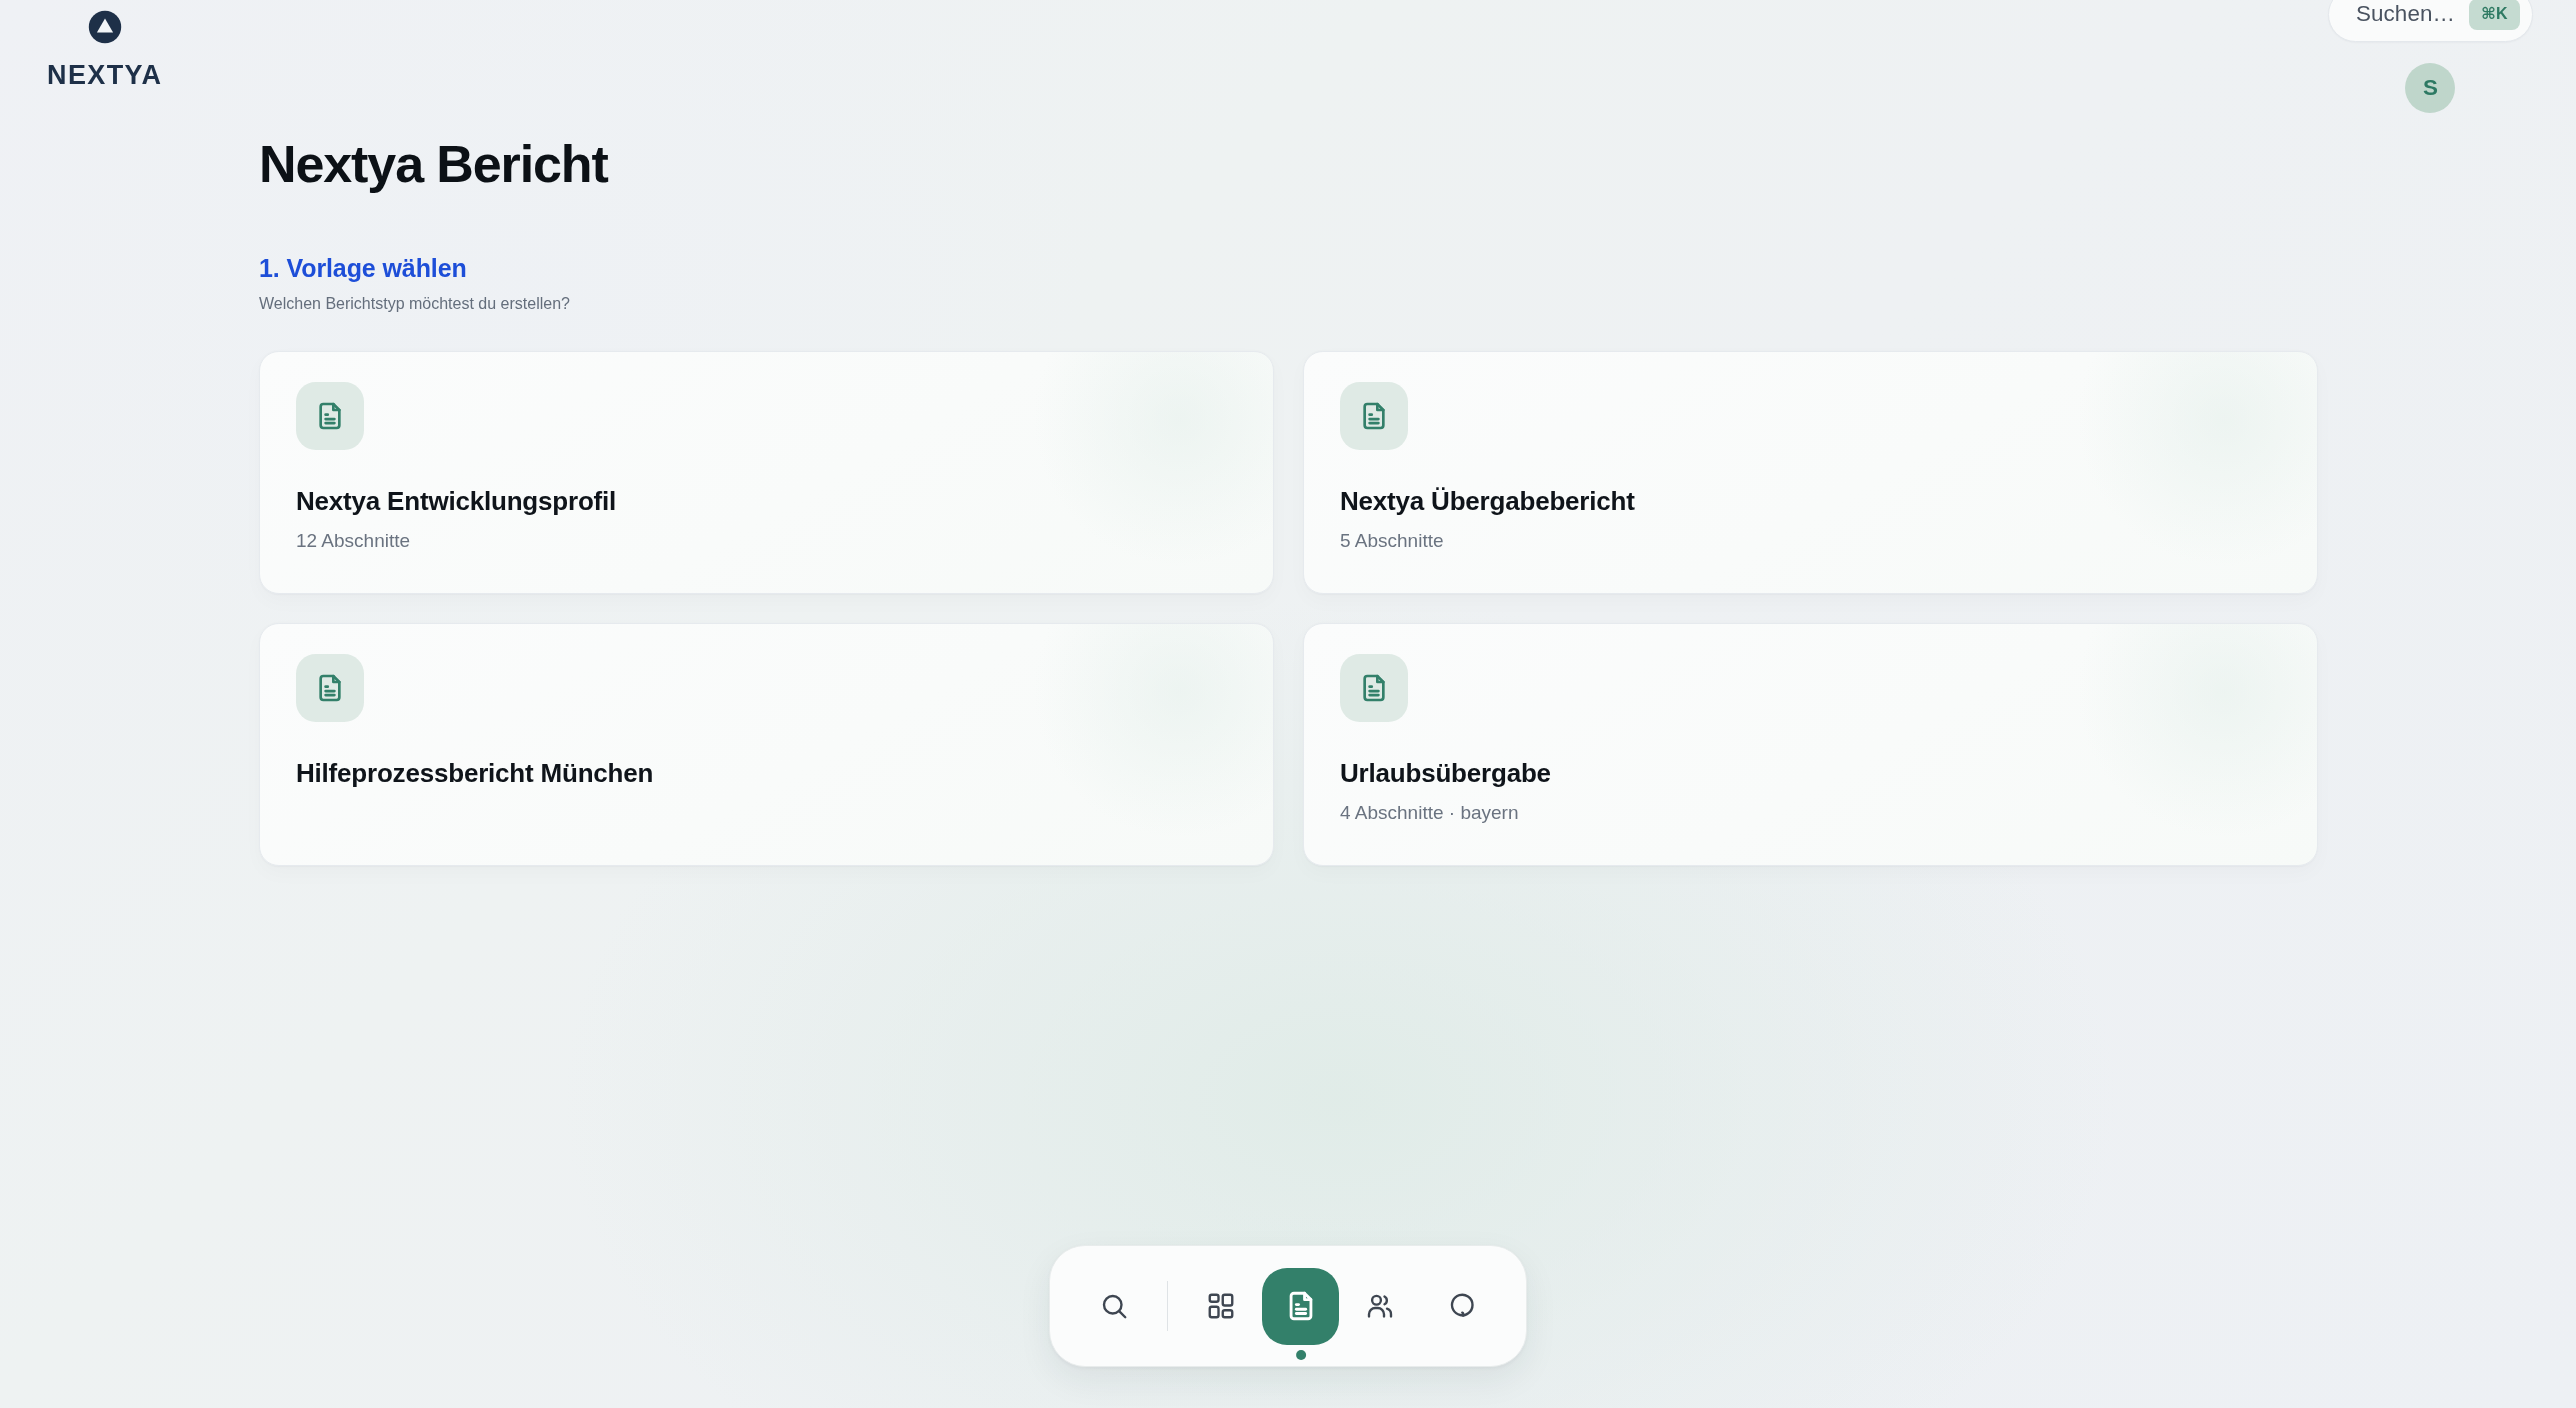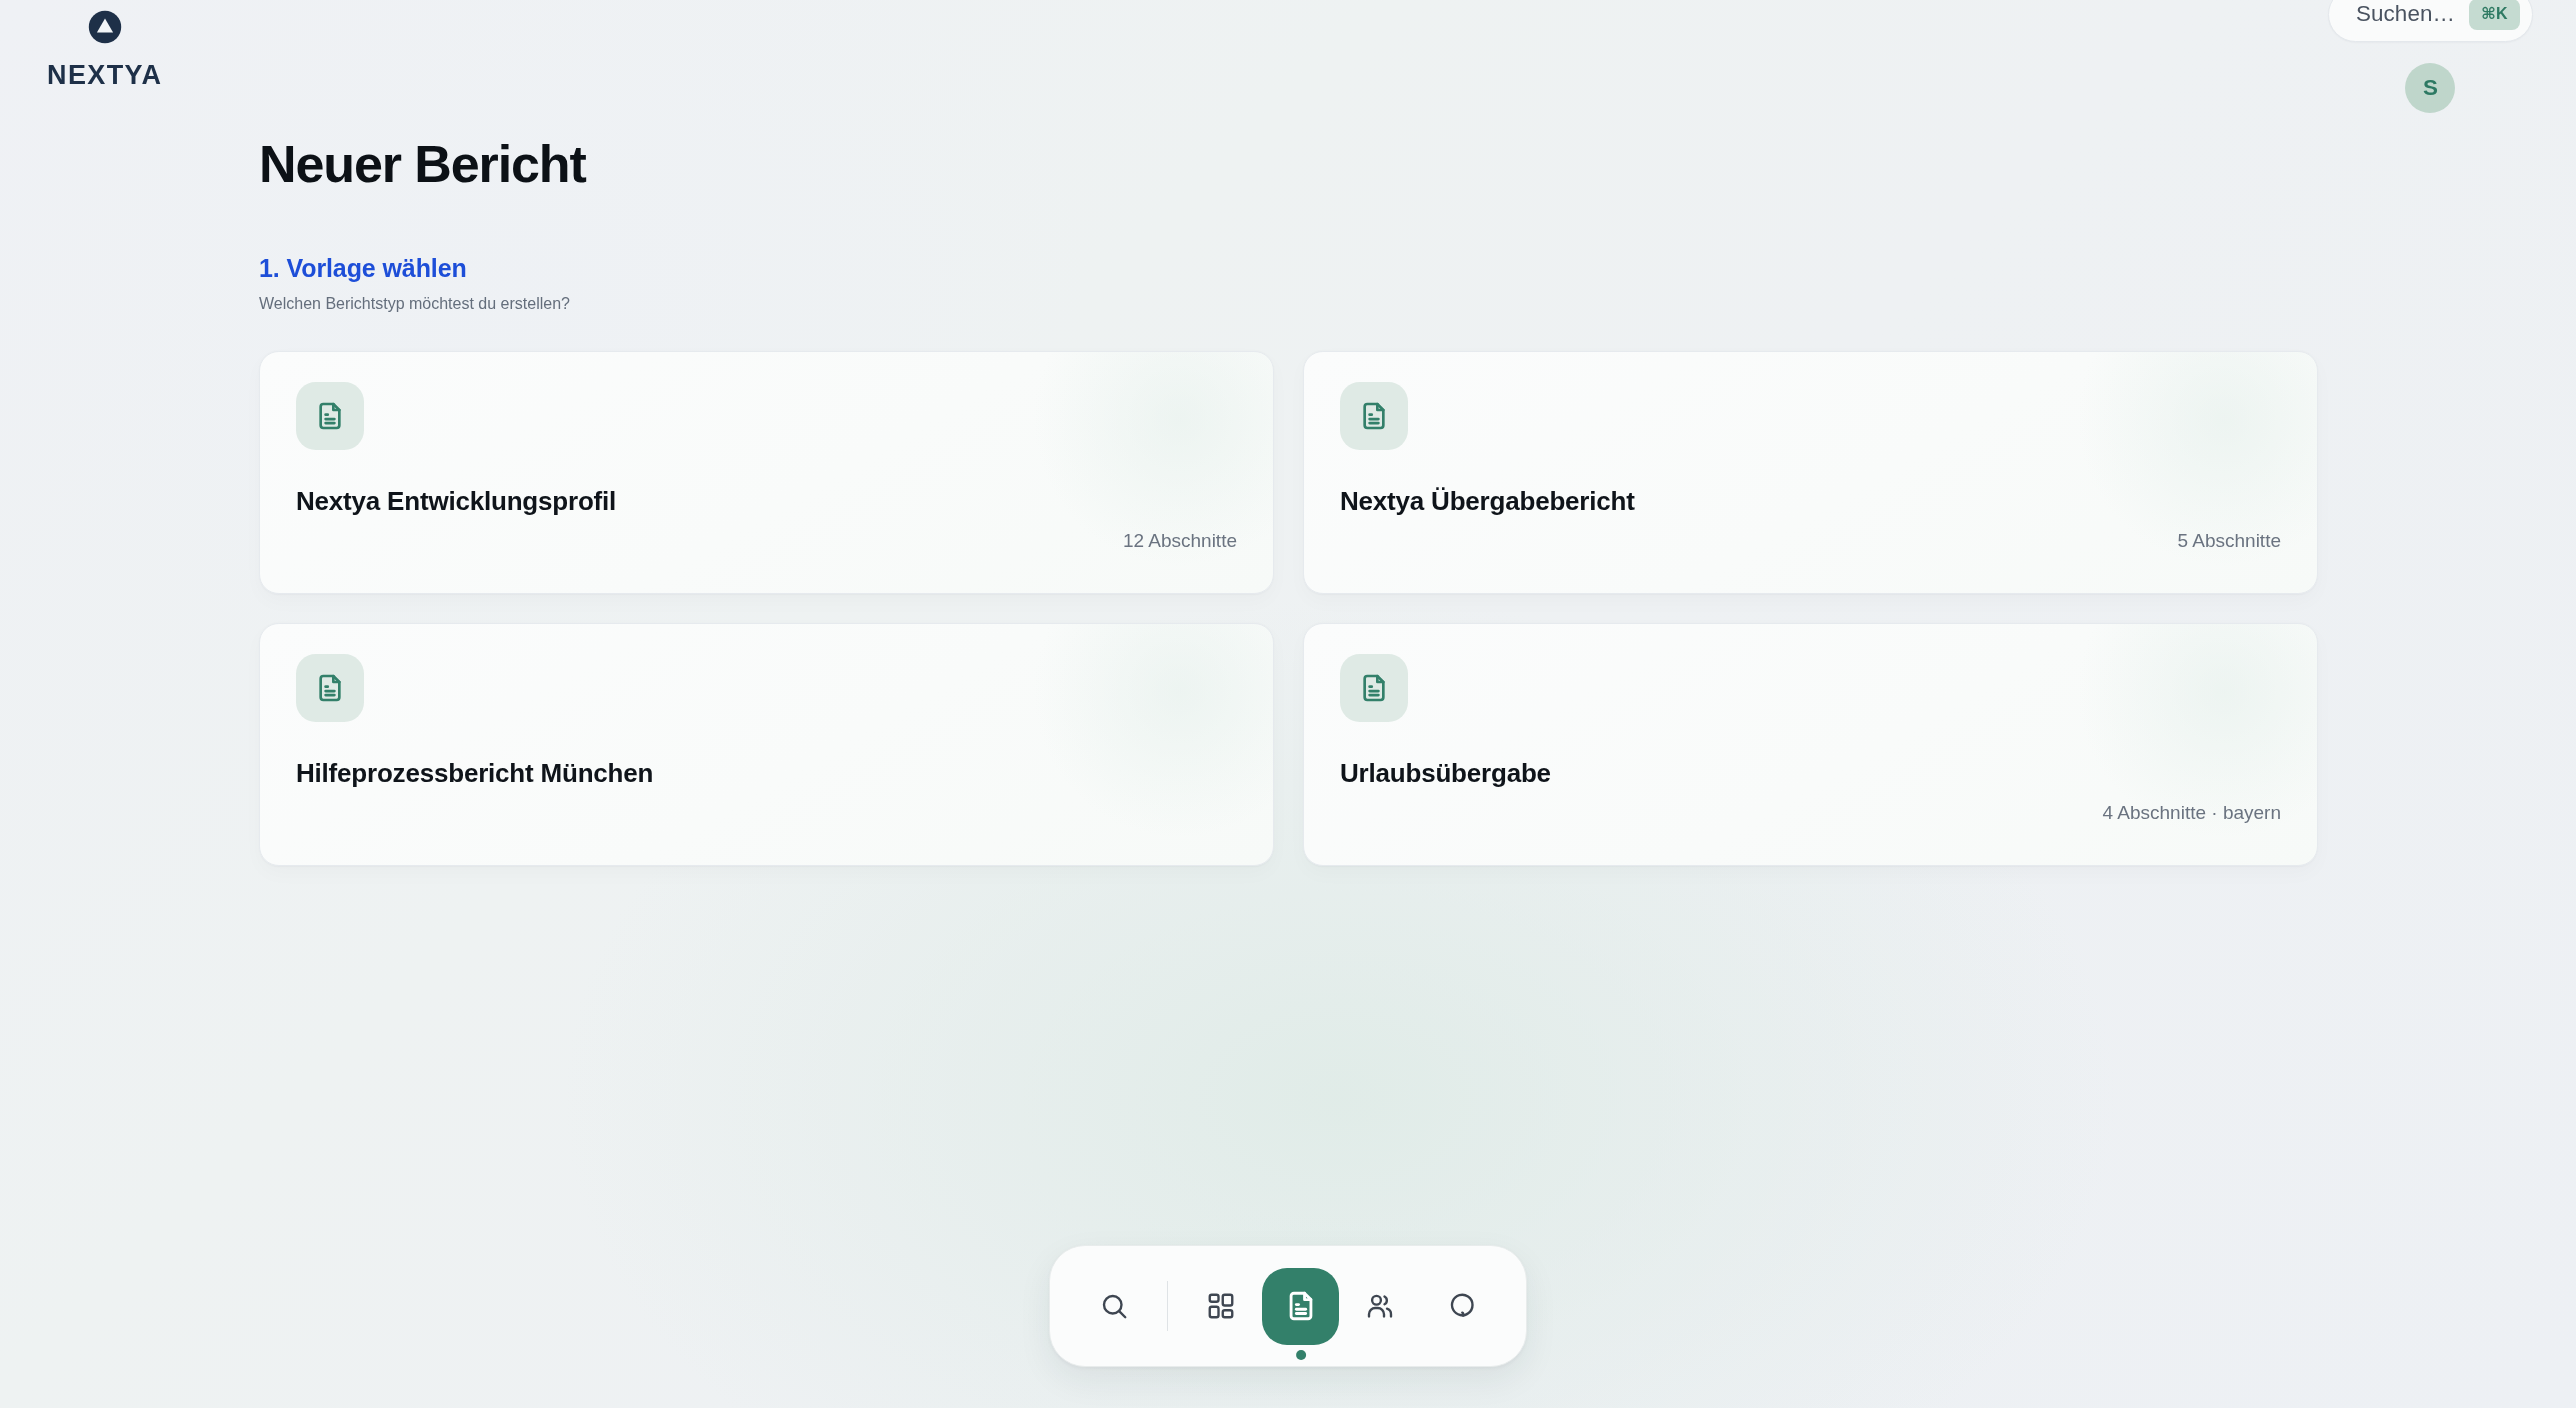--- a/index.html
+++ b/index.html
@@ -184,21 +184,20 @@
     letter-spacing: -0.2px;
     position: relative;
     z-index: 1;
   }
   .tpl-meta {
     margin-top: 13.4px;
     font-size: 19px;
     color: #6a7380;
     position: relative;
     z-index: 1;
-    text-align: right;
   }
 
   
   .dock-wrap {
     position: absolute;
     left: 0; right: 0;
     bottom: 0;
     height: 206px;
     display: flex;
     align-items: center;
@@ -286,21 +285,21 @@
 
     <div class="avatar">
       <span>S</span>
     </div>
 
   </div>
 </header>
 
 <main class="main">
 
-  <h1 class="page-title">Neuer Bericht</h1>
+  <h1 class="page-title">Nextya Bericht</h1>
 
   <section class="step-block">
     <h2 class="step-title">1. Vorlage wählen</h2>
     <p class="step-sub">Welchen Berichtstyp möchtest du erstellen?</p>
 
     <div class="card-grid">
 
       <div class="tpl-card">
         <span class="tpl-icon-badge">
           <svg class="ico" width="32" height="32" viewBox="0 0 24 24" fill="none" stroke="#33806a" stroke-width="2" stroke-linecap="round" stroke-linejoin="round" aria-hidden="true">

